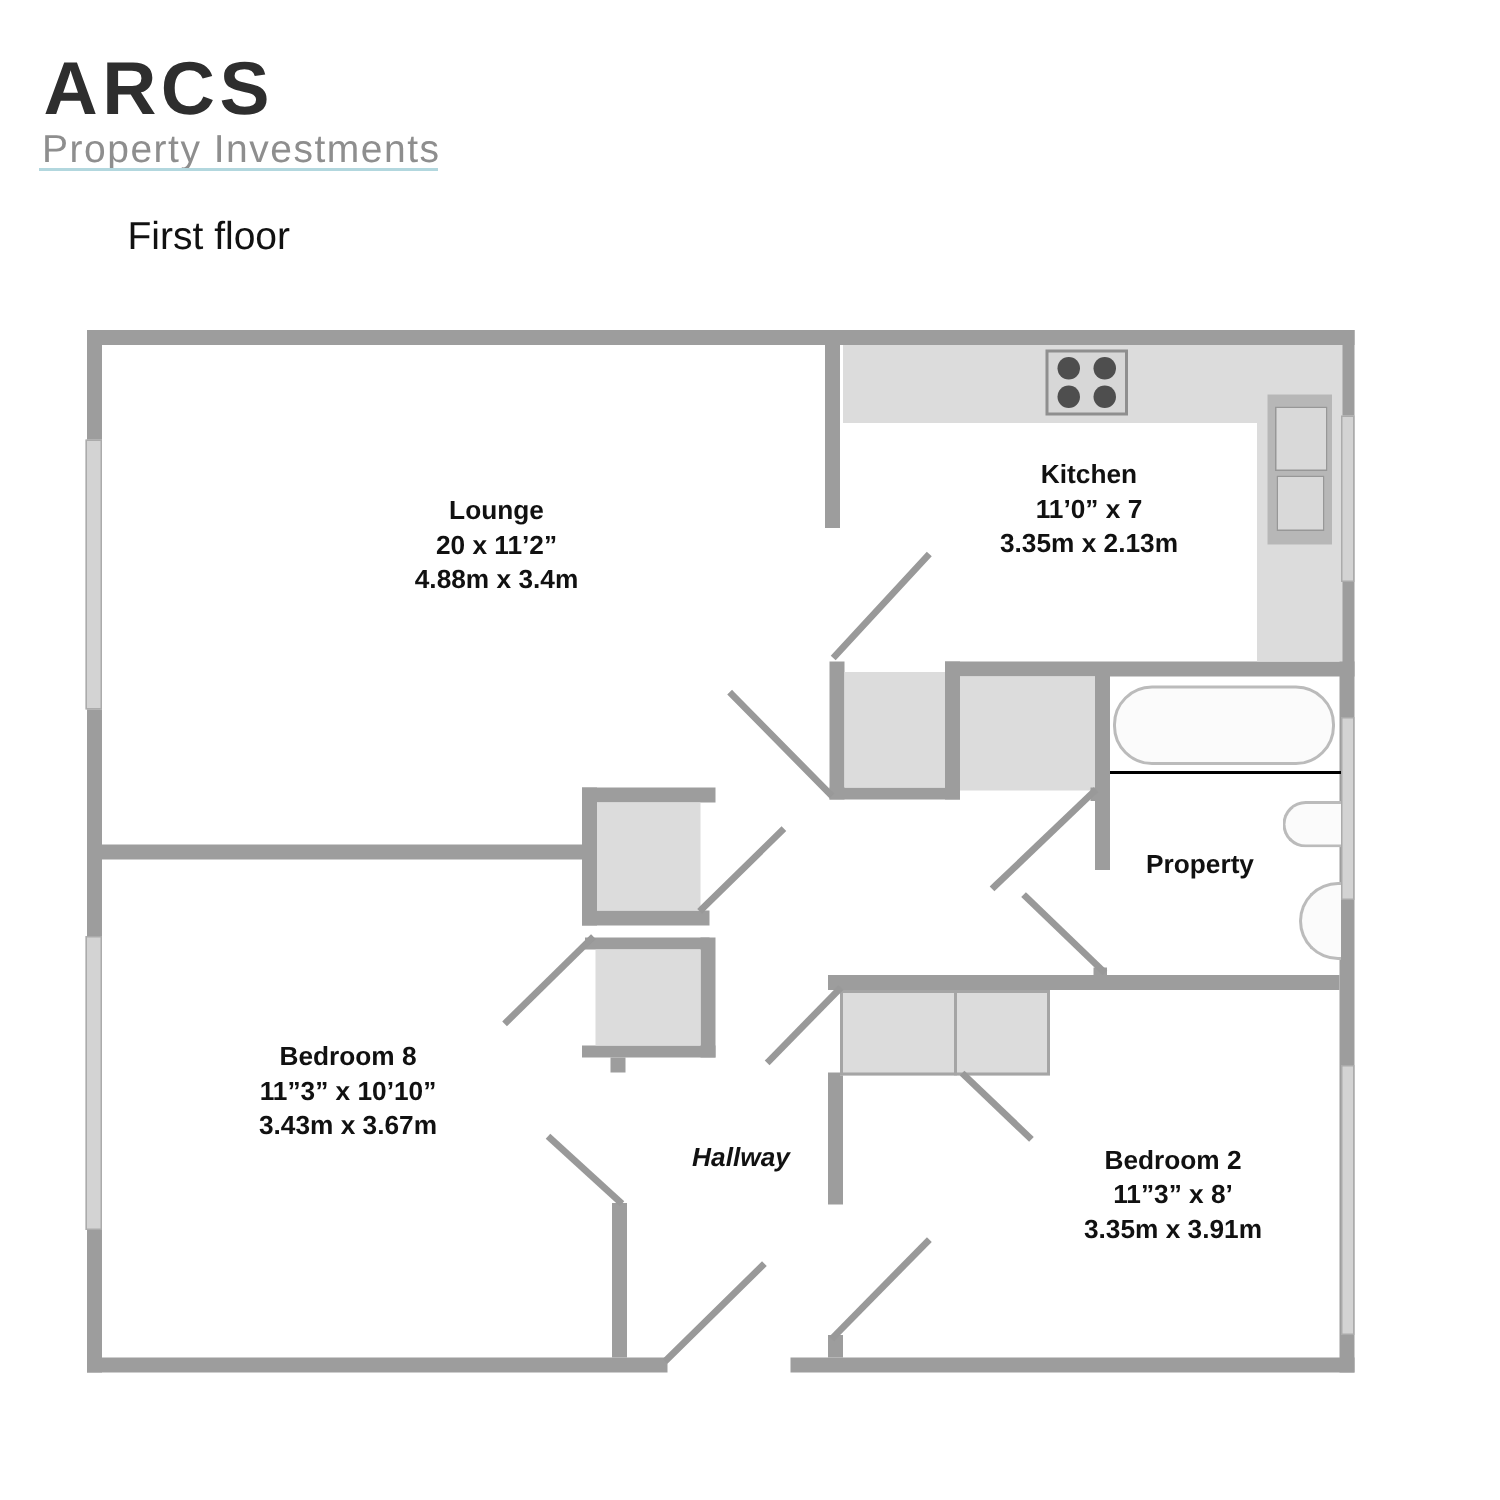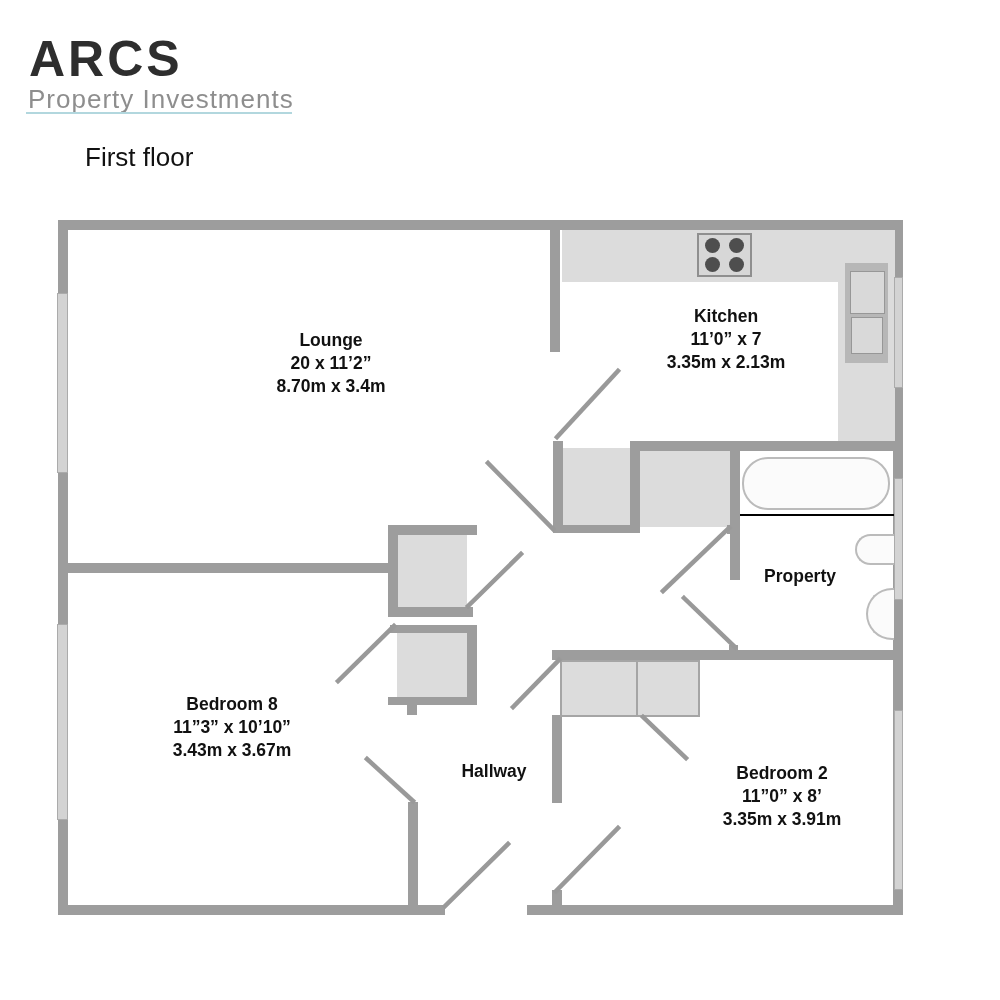--- a/index.html
+++ b/index.html
@@ -113,42 +113,42 @@
     <line x1="513" y1="707" x2="559" y2="660"></line>
     <line x1="663" y1="591" x2="729" y2="528"></line>
     <line x1="684" y1="598" x2="735" y2="647"></line>
     <line x1="556" y1="891" x2="618" y2="828"></line>
     <line x1="643" y1="717" x2="686" y2="758"></line>
   </svg>
 
   <div class="label" style="left:283px;top:329px;margin-left:48px;">
     <div>Lounge</div>
     <div>20 x 11’2”</div>
-    <div>8.70m x 3.4m</div>
+    <div>4.88m x 3.4m</div>
   </div>
 
   <div class="label" style="left:726px;top:305px;">
     <div>Kitchen</div>
     <div>11’0” x 7</div>
     <div>3.35m x 2.13m</div>
   </div>
 
   <div class="label" style="left:800px;top:565px;">
     <div>Property</div>
   </div>
 
   <div class="label" style="left:232px;top:693px;">
     <div>Bedroom 8</div>
     <div>11”3” x 10’10”</div>
     <div>3.43m x 3.67m</div>
   </div>
 
   <div class="label" style="left:782px;top:762px;">
     <div>Bedroom 2</div>
-    <div>11”0” x 8’</div>
+    <div>11”3” x 8’</div>
     <div>3.35m x 3.91m</div>
   </div>
 
-  <div class="label" style="left:494px;top:760px;">
+  <div class="label" style="left:494px;top:760px;font-style:italic;">
     <div>Hallway</div>
   </div>
 
 </div>
 
 </body></html>

